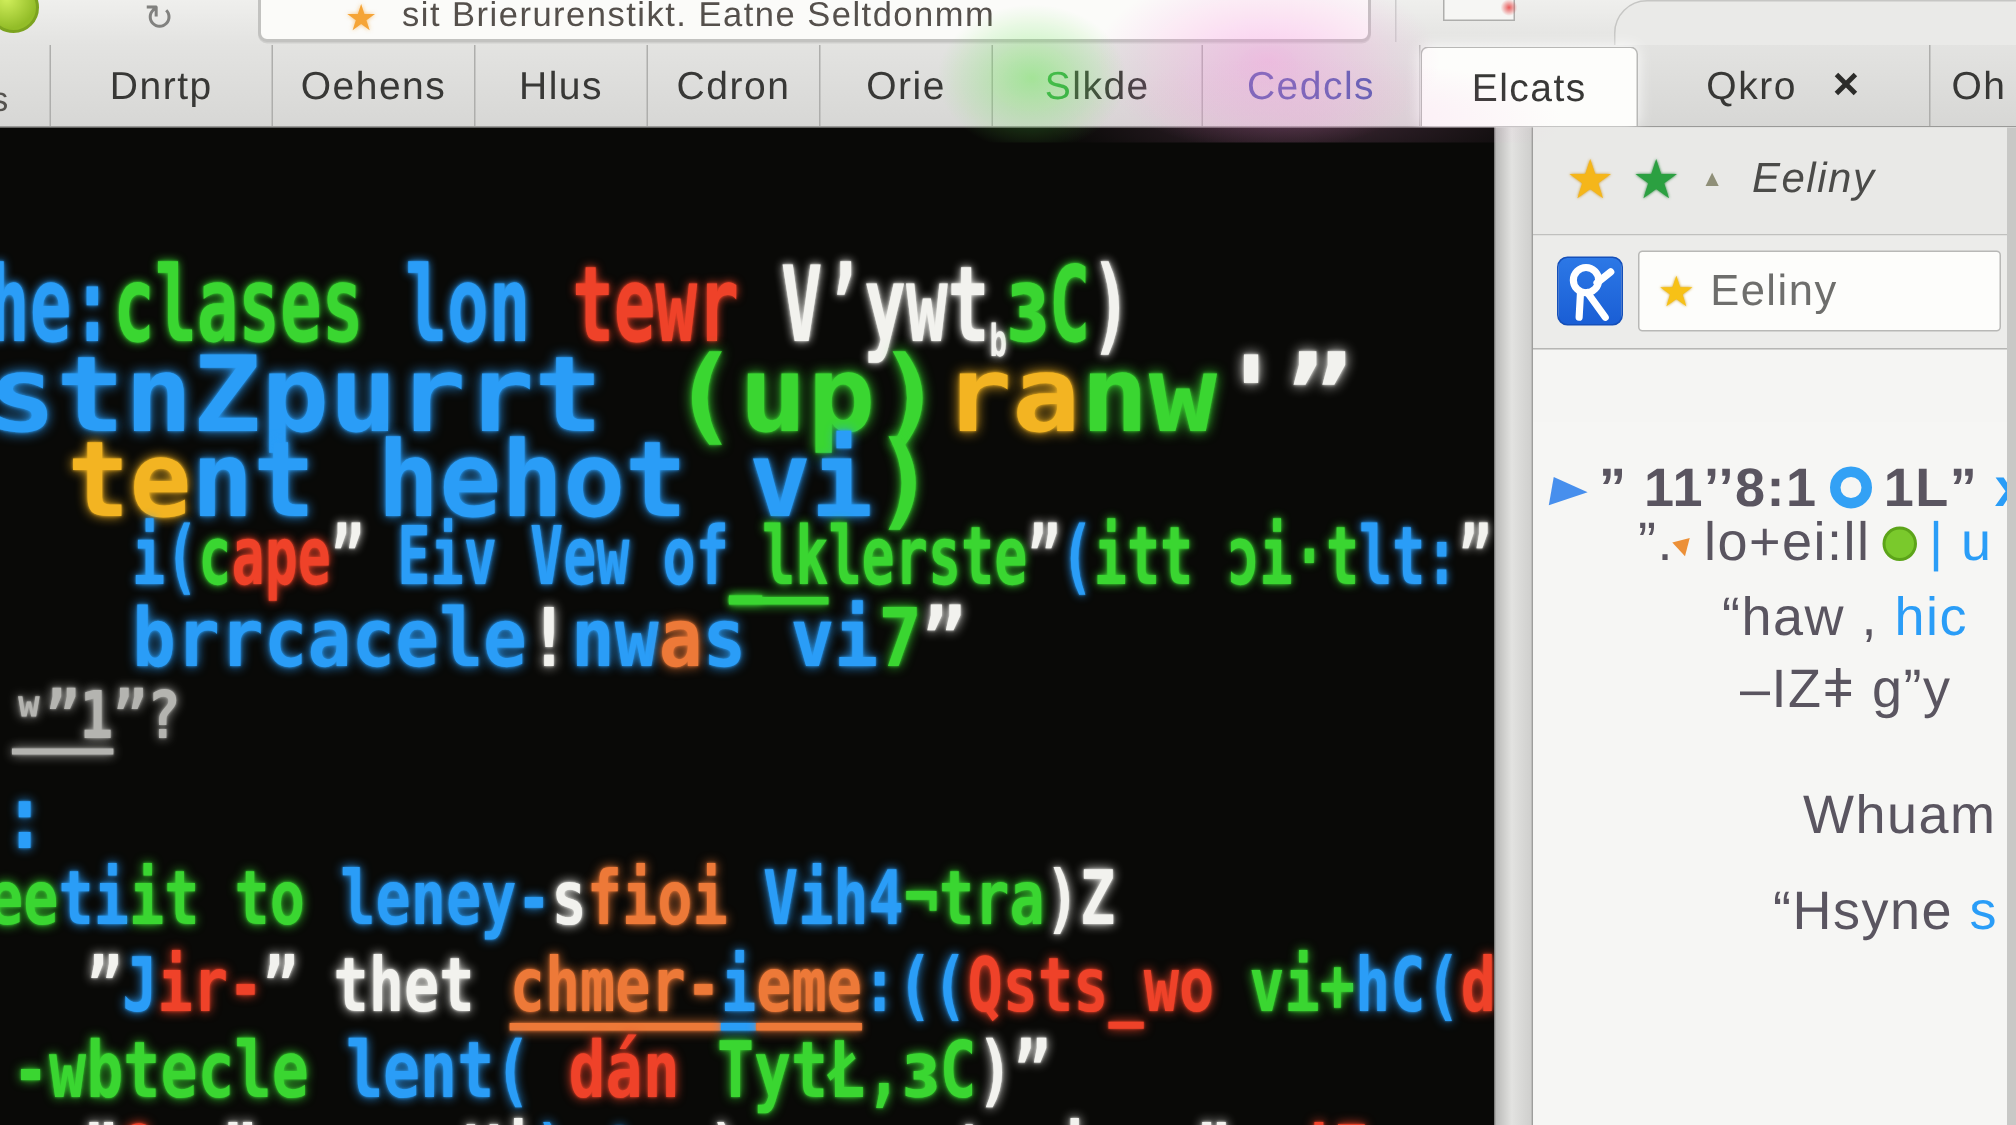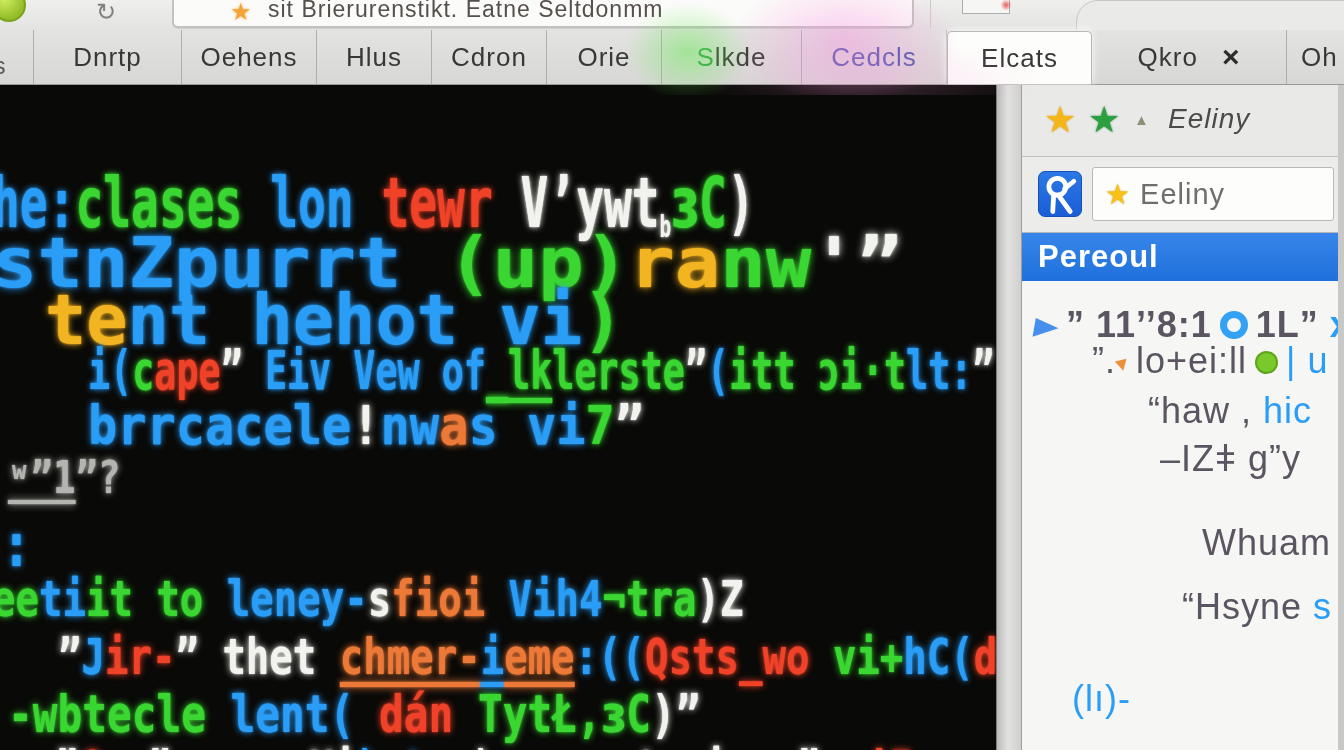--- a/index.html
+++ b/index.html
@@ -177,28 +177,24 @@
         <svg width="44" height="46" viewBox="0 0 24 25">
           <circle cx="10" cy="8" r="4.6" fill="none" stroke="#ffffff" stroke-width="2.6"></circle>
           <path d="M8 12.5 L7.5 21.5 M10.5 12.5 L17 21.5 M14 9 L19 5" fill="none" stroke="#ffffff" stroke-width="2.6" stroke-linecap="round"></path>
         </svg>
       </div>
       <div class="search-input">
         <span class="si-star">★</span>
         <span class="si-text">Eeliny</span>
       </div>
     </div>
-    <div class="panel-header">
-      <span>Pereoul</span>
-    </div>
     <div class="rows">
         <div class="prow" style="top: 21px; padding-left: 12px; font-weight: bold;"><span class="ic-cursor"></span><span>” 11’’8:1</span><span class="ic-ring"></span><span>1L</span><span>” </span><span style="color: rgb(47, 156, 242);">x</span></div>
         <div class="prow" style="top: 57px; padding-left: 70px;"><span>”.</span><span class="ic-omark"></span><span>lo+eі:ll</span><span class="ic-gdot"></span><span style="color: rgb(47, 156, 242);">| u</span></div>
         <div class="prow" style="top: 155px; padding-left: 138px;"><span>–IZǂ g”y</span></div>
         <div class="prow" style="top: 107px; padding-left: 126px;"><span>“haw , </span><span style="color: rgb(47, 156, 242);">hic</span></div>
         <div class="prow" style="top: 239px; padding-left: 180px;"><span>Whuam</span></div>
         <div class="prow" style="top: 303px; padding-left: 160px;"><span>“Hsyne </span><span style="color: rgb(47, 156, 242);">s</span></div>
-        <div class="prow" style="top: 395px; padding-left: 50px;"><span style="color: rgb(47, 156, 242);">(lı)-</span></div>
       </div>
   </div>
 
   <div class="edge-right"></div>
 </div>
 
 </body></html>

